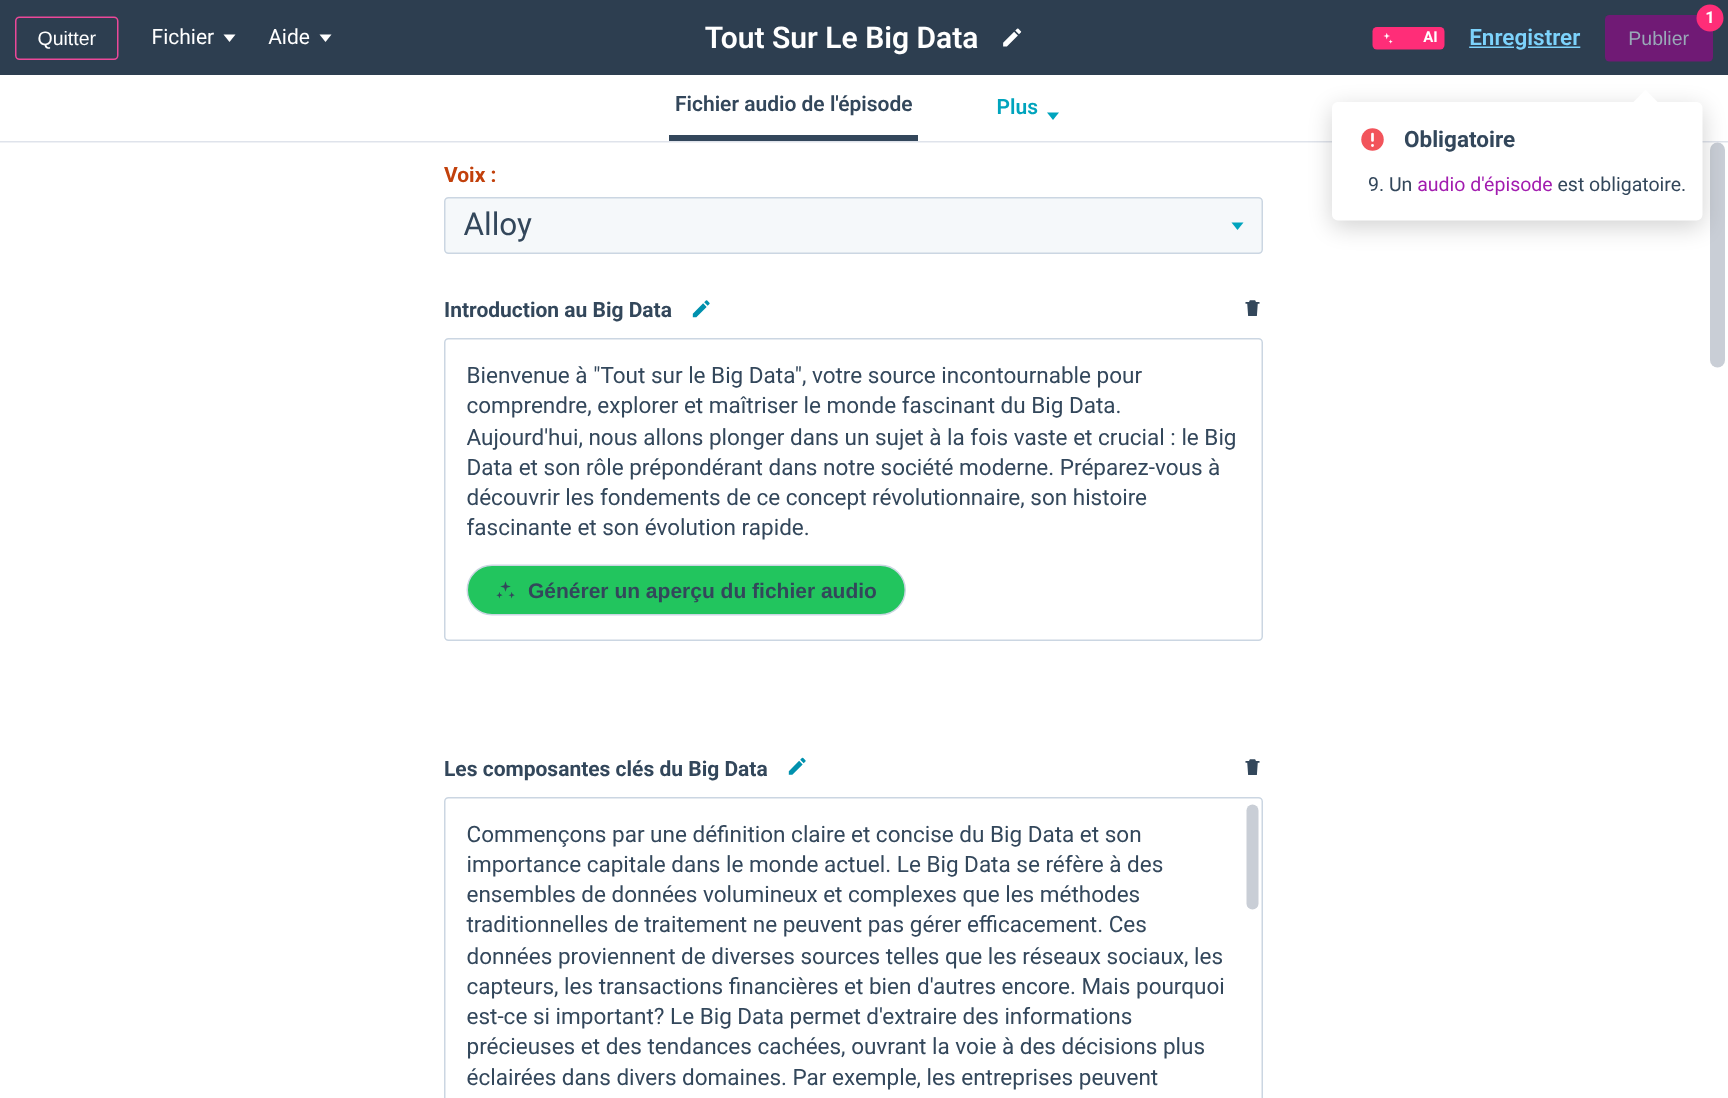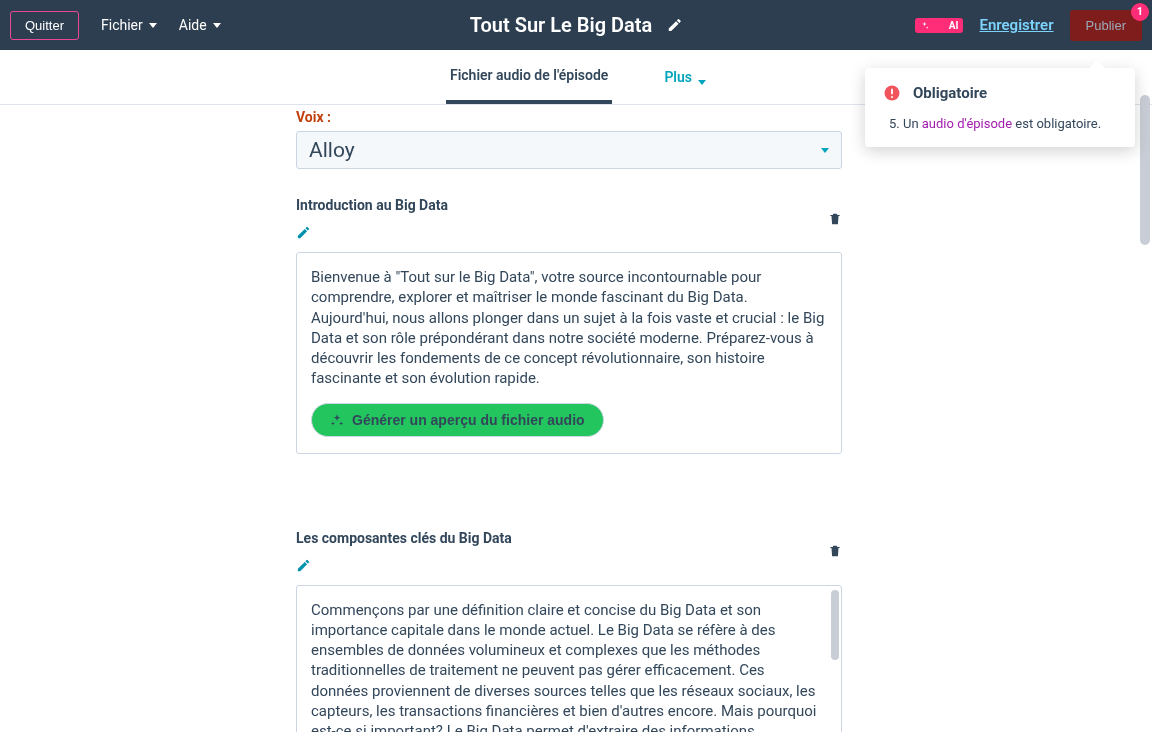--- a/index.html
+++ b/index.html
@@ -56,36 +56,36 @@
     padding:2px 5px; border-radius:3px;
     display:flex; align-items:center; gap:20px;
   }
   .ai-badge svg { fill:#fff; }
   .save-link {
     color:#7dd3fc; font-weight:600; font-size:15px;
     text-decoration:underline; cursor:pointer;
   }
   .publish-wrap { position:relative; }
   .publish-btn {
-    background:#7f1d1d; color:#99a9b8;
+    background:#701a75; color:#99a9b8;
     border:none; padding:8px 16px;
     border-radius:3px; font-size:13px;
     cursor:default;
     text-align:right;
   }
   .publish-badge {
     position:absolute; top:-7px; right:-7px;
     background:#ff2d78; color:#fff;
     width:18px; height:18px; border-radius:50%;
     font-size:11px; font-weight:700;
     display:flex; align-items:center; justify-content:center;
   }
 
   .tabbar {
-    height: 55px;
+    height: 45px;
     border-bottom: 1px solid #dfe3eb;
     display:flex; align-items:center; justify-content:center;
     gap: 52px;
     background:#fff;
     position:relative;
   }
   .tab-active {
     font-size:14px; font-weight:600; color:#33475b;
     height:100%; display:flex; align-items:center;
     border-bottom: 4px solid #33475b;
@@ -138,21 +138,21 @@
     border-right:4px solid transparent;
     border-top:5px solid #00a4bd;
   }
 
   .section-head {
     display:flex; align-items:center; justify-content:space-between;
     margin-top: 28px;
     margin-bottom: 8px;
   }
   .section-head-left {
-    display:flex; align-items:flex-start; gap:12px;flex-direction:column;
+    display:flex; align-items:center; gap:12px;
   }
   .section-title {
     font-size:14px; font-weight:700; color:#33475b;
   }
   .pencil-icon svg { fill:#0091ae; width:15px; height:15px; }
   .trash-icon svg { fill:#33475b; width:14px; height:16px; }
   .card {
     border:1px solid #cbd6e2; border-radius:3px;
     background:#fff;
     padding: 14px 14px 16px 14px;
@@ -187,21 +187,21 @@
     font-size:15px; color:#33475b; line-height:1.35;
   }
   .fade {
     position:absolute; left:0; right:0; bottom:0; height:28px;
     background: linear-gradient(rgba(255,255,255,0), #fff);
   }
 
   .popover {
     position:absolute;
     top:68px; right:17px;
-    width:270px;
+    width:247px;
     background:#fff;
     border-radius:4px;
     box-shadow: 0 4px 16px rgba(0,0,0,0.18);
     padding: 16px 6px 16px 18px;
     z-index: 50;
   }
   .popover::before {
     content:"";
     position:absolute;
     top:-8px; right:30px;
@@ -339,15 +339,15 @@
   <div class="popover-head">
     <span class="warn-icon">
       <svg viewBox="0 0 24 24" width="18" height="18">
           <circle cx="12" cy="12" r="10" fill="#f2545b"></circle>
           <path d="M12 6a1.2 1.2 0 0 1 1.2 1.2v5.6a1.2 1.2 0 0 1-2.4 0V7.2A1.2 1.2 0 0 1 12 6zm0 10a1.3 1.3 0 1 1 0 2.6 1.3 1.3 0 0 1 0-2.6z" fill="#fff"></path>
         </svg>
     </span>
     <span class="popover-title">Obligatoire</span>
   </div>
   <div class="popover-body">
-    <span>5. Un </span><a>audio d'épisode</a><span> est obligatoire.</span>
+    <span>9. Un </span><a>audio d'épisode</a><span> est obligatoire.</span>
   </div>
 </div>
 
 </body></html>

